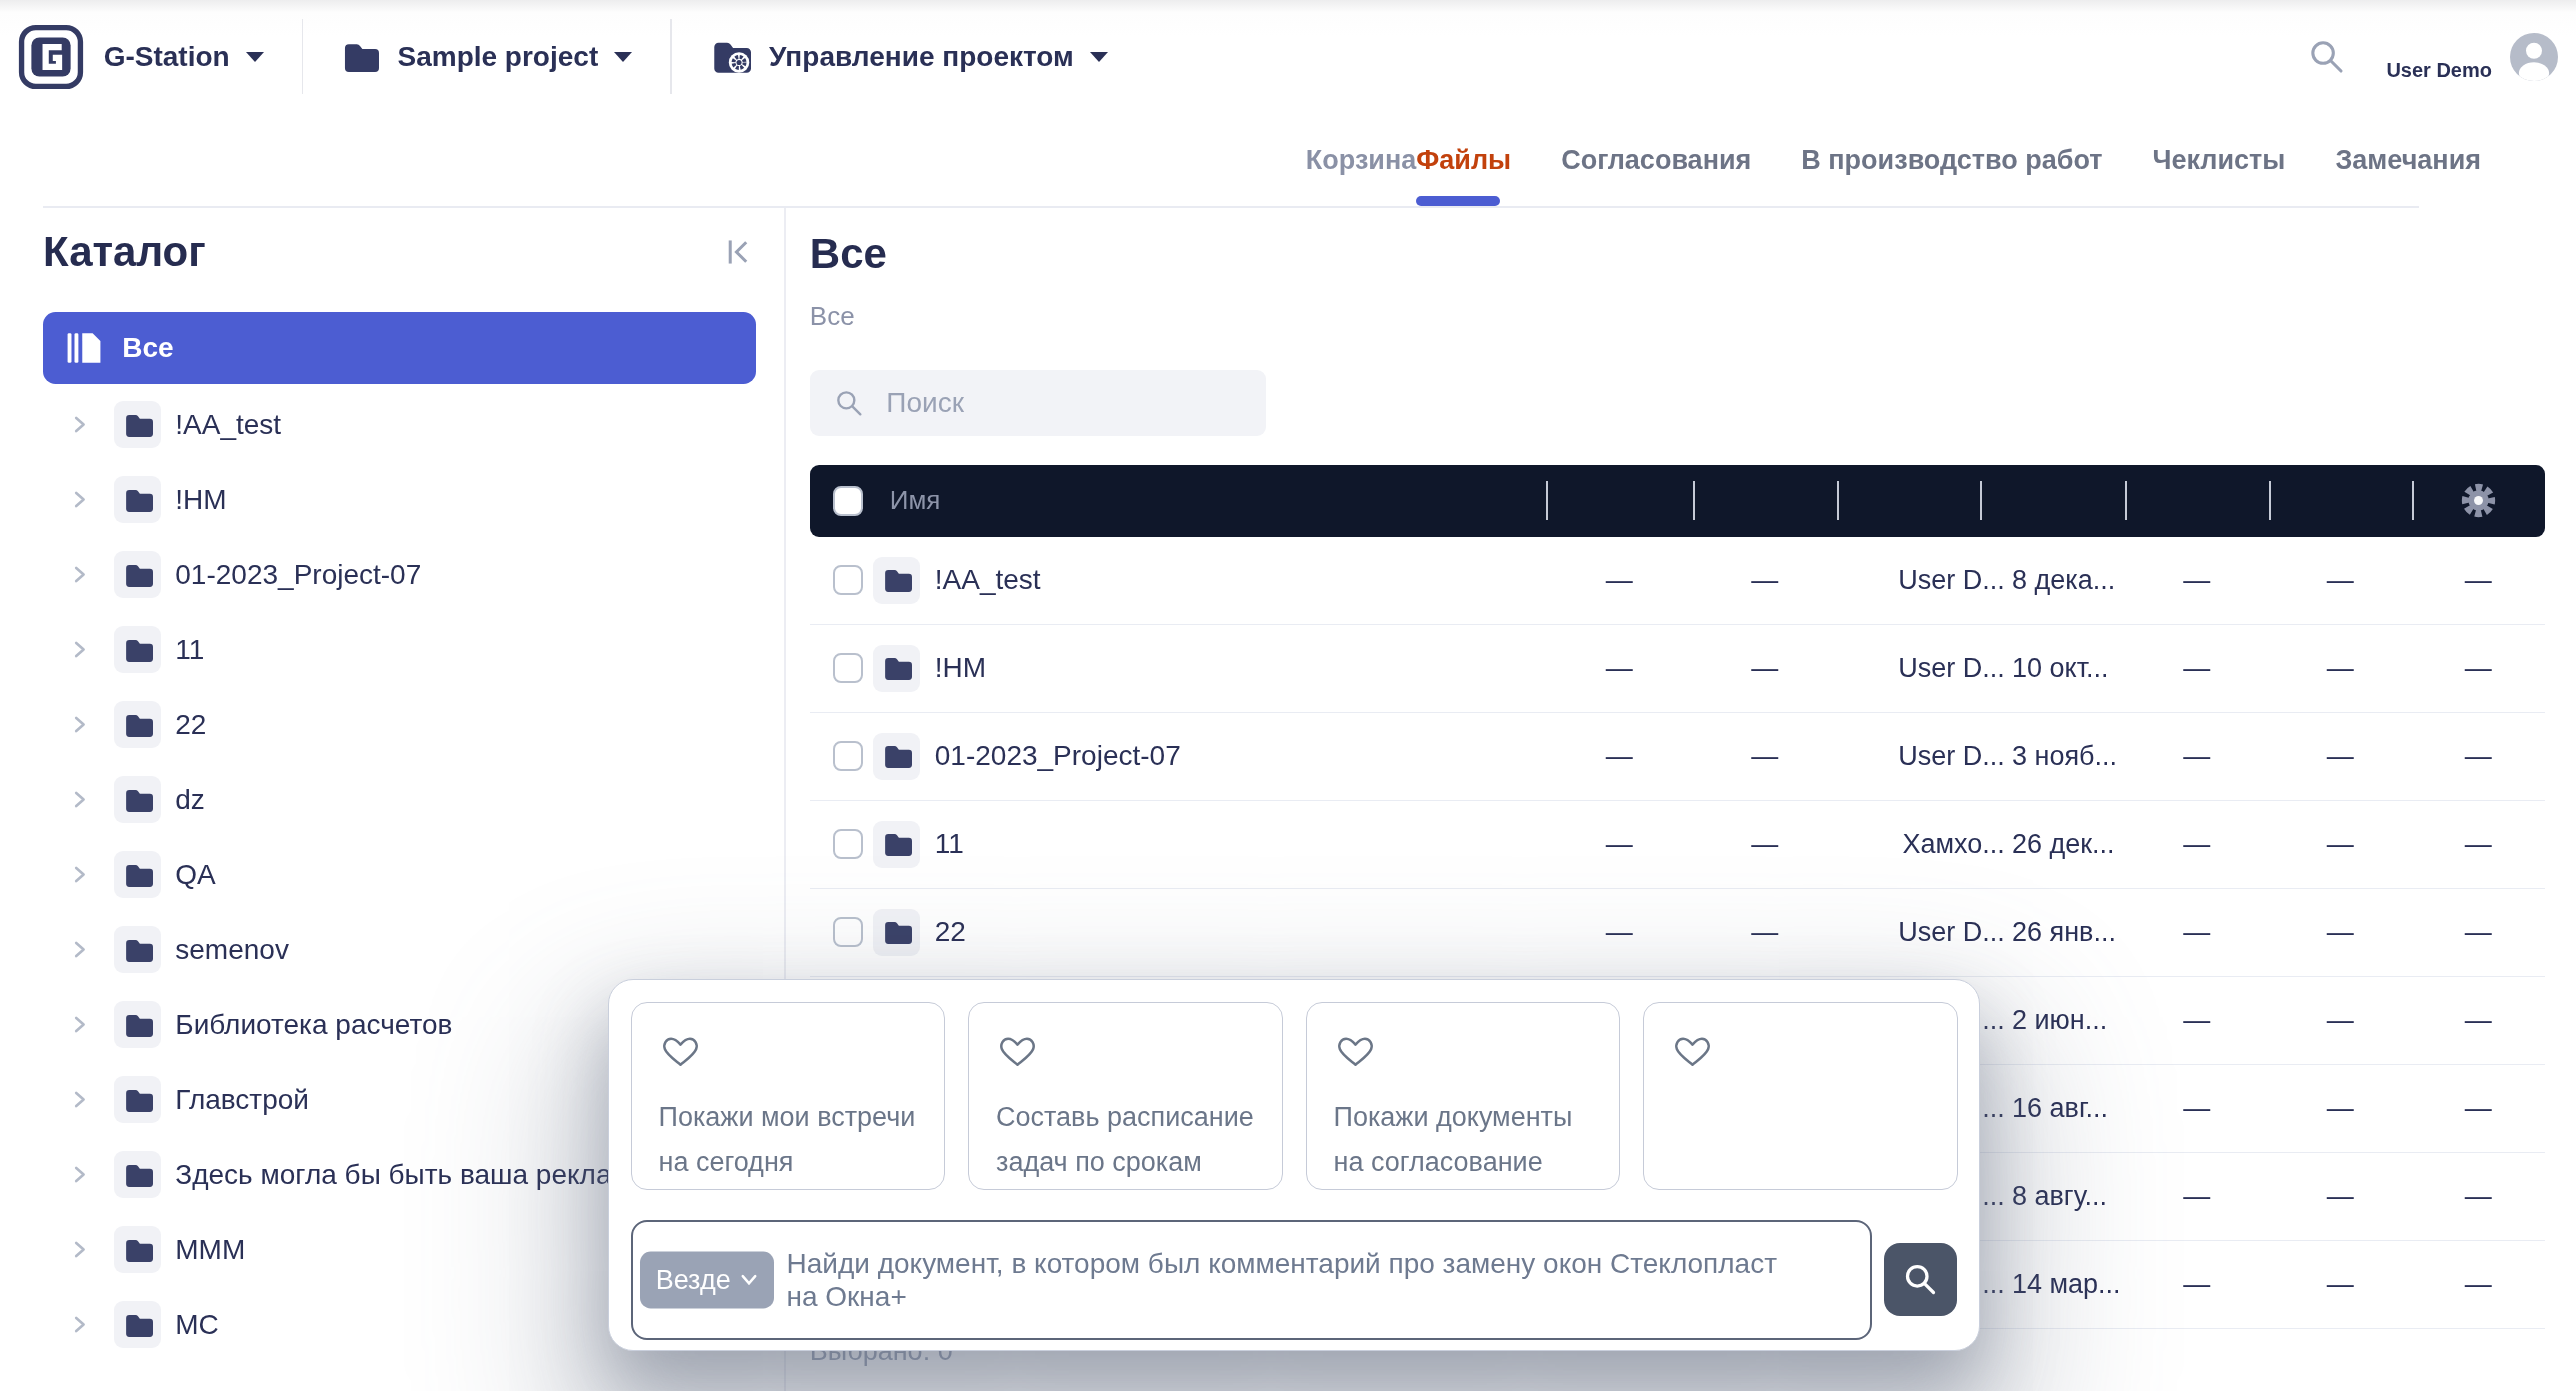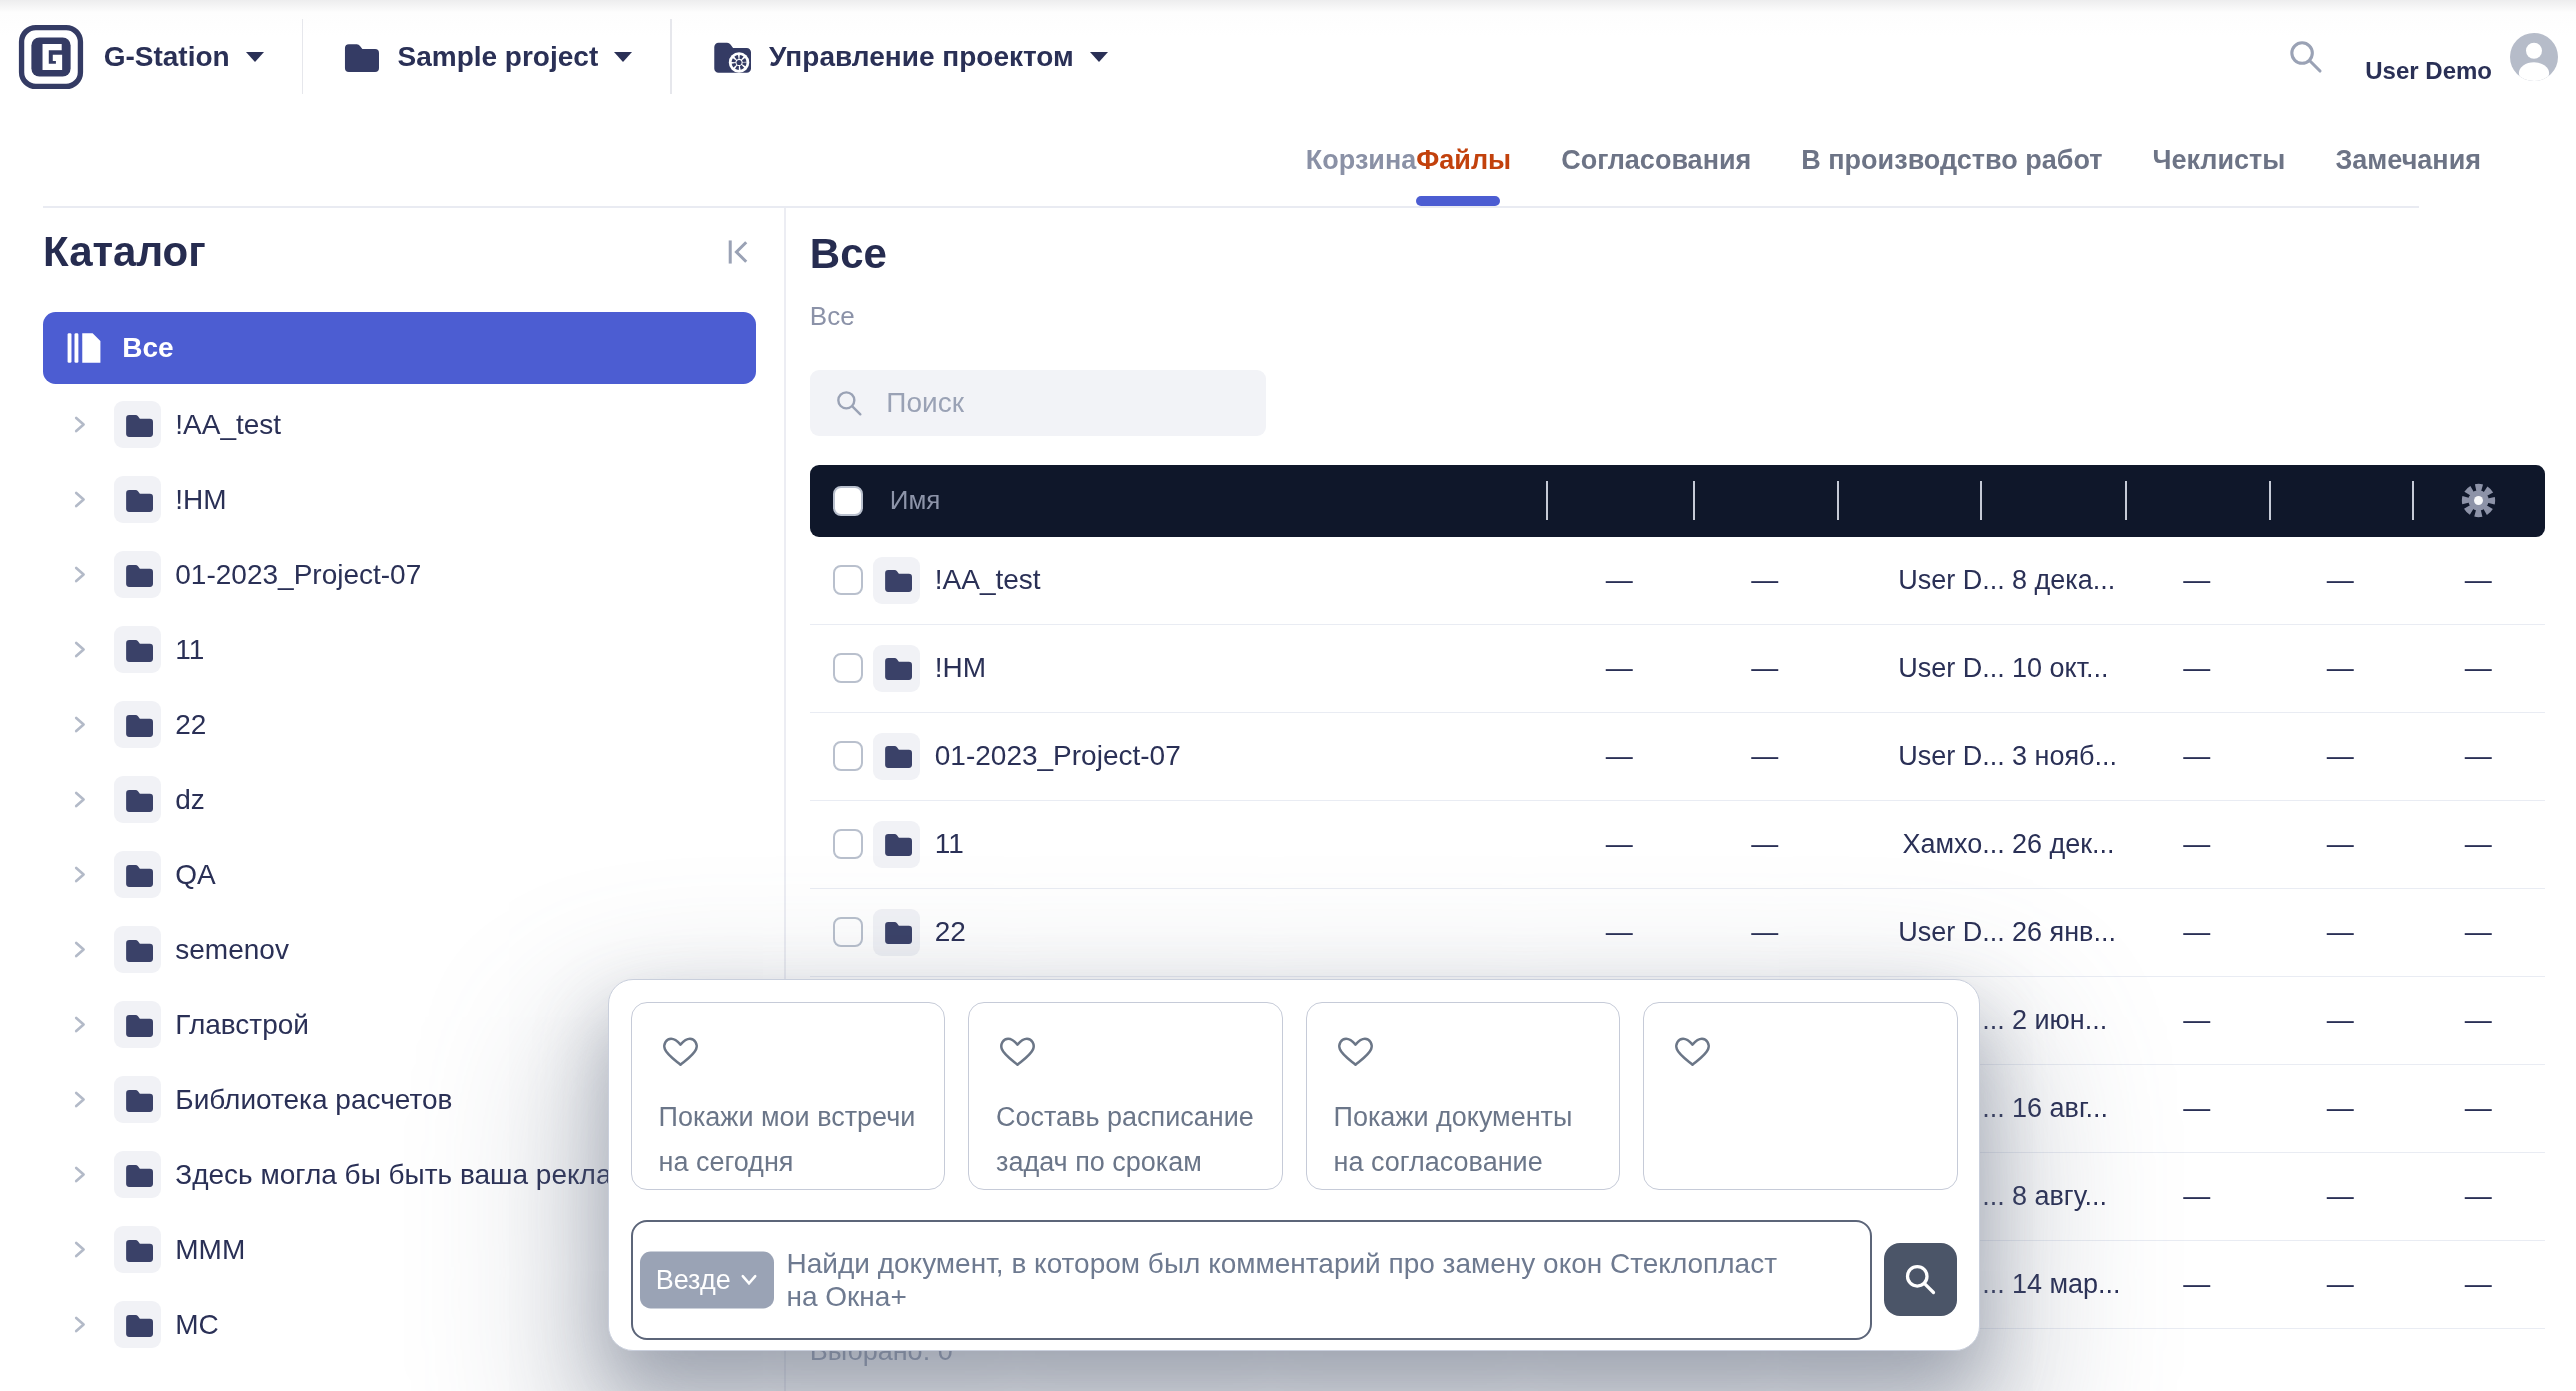--- a/index.html
+++ b/index.html
@@ -12,21 +12,21 @@
   .brand, .switcher { display:flex; align-items:center; }
   .brand-title, .switch-label { font-size:28px; font-weight:700; color:#2a3056; white-space:nowrap; }
   .caret { width:0; height:0; border-left:9px solid transparent; border-right:9px solid transparent;
     border-top:10.7px solid #2a3056; margin-left:16px; }
   .vdiv { width:1.8px; height:75px; background:#e6e7ec; margin:0 38px; }
   .icon { display:inline-flex; align-items:center; justify-content:center; }
   .brand .icon { margin-right:19.7px; }
   .switcher .icon { margin-right:18px; }
   .topbar-right { margin-left:auto; display:flex; align-items:center; }
   .top-search { color:#9aa2b5; margin-right:39px; cursor:pointer; }
-  .user-name { font-size:24px; font-weight:700; margin-right:18px;margin-top:28px; }
+  .user-name { font-size:20px; font-weight:700; margin-right:18px;margin-top:28px; }
 
   
   .tabs { position:relative; height:95px; display:flex; align-items:center; padding:0 45px 0 43px; }
   .tabs::after { content:""; position:absolute; left:43px; width:2376px; bottom:0; height:1.8px; background:#e9ebf2; }
   .tab { font-size:27px; font-weight:700; color:#6d7486; margin-right:50px; position:relative; cursor:pointer; }
   .tab.active { color:#c2410c; }
   .tab.active::after { content:""; position:absolute; left:0; top:calc(100% + 19.7px);
     width:84px; height:10.7px; border-radius:6.3px; background:#4c5dd2; z-index:2; }
   .trash { margin-left:auto; font-size:27px; font-weight:700; color:#8a91a6; cursor:pointer; }
 
@@ -329,35 +329,35 @@
           <span class="tchev">
             <svg width="23" height="23" viewBox="0 0 28 28">
               <polyline points="10,6 19,14 10,22" fill="none" stroke="#b3bac8" stroke-width="3.2" stroke-linecap="round" stroke-linejoin="round"></polyline>
             </svg>
           </span>
           <span class="chip">
             <svg width="30" height="30" viewBox="0 0 48 48">
               <path d="M5 13 a5 5 0 0 1 5 -5 h10 a5 5 0 0 1 4 2 l3 4 h16 a5 5 0 0 1 5 5 v19 a5 5 0 0 1 -5 5 H10 a5 5 0 0 1 -5 -5 z" fill="#3a4168"></path>
             </svg>
           </span>
+          <span class="tlabel">Библиотека расчетов</span>
+        </div>
+
+        <div class="titem">
+          <span class="tchev">
+            <svg width="23" height="23" viewBox="0 0 28 28">
+              <polyline points="10,6 19,14 10,22" fill="none" stroke="#b3bac8" stroke-width="3.2" stroke-linecap="round" stroke-linejoin="round"></polyline>
+            </svg>
+          </span>
+          <span class="chip">
+            <svg width="30" height="30" viewBox="0 0 48 48">
+              <path d="M5 13 a5 5 0 0 1 5 -5 h10 a5 5 0 0 1 4 2 l3 4 h16 a5 5 0 0 1 5 5 v19 a5 5 0 0 1 -5 5 H10 a5 5 0 0 1 -5 -5 z" fill="#3a4168"></path>
+            </svg>
+          </span>
           <span class="tlabel">Главстрой</span>
-        </div>
-
-        <div class="titem">
-          <span class="tchev">
-            <svg width="23" height="23" viewBox="0 0 28 28">
-              <polyline points="10,6 19,14 10,22" fill="none" stroke="#b3bac8" stroke-width="3.2" stroke-linecap="round" stroke-linejoin="round"></polyline>
-            </svg>
-          </span>
-          <span class="chip">
-            <svg width="30" height="30" viewBox="0 0 48 48">
-              <path d="M5 13 a5 5 0 0 1 5 -5 h10 a5 5 0 0 1 4 2 l3 4 h16 a5 5 0 0 1 5 5 v19 a5 5 0 0 1 -5 5 H10 a5 5 0 0 1 -5 -5 z" fill="#3a4168"></path>
-            </svg>
-          </span>
-          <span class="tlabel">Библиотека расчетов</span>
         </div>
 
         <div class="titem">
           <span class="tchev">
             <svg width="23" height="23" viewBox="0 0 28 28">
               <polyline points="10,6 19,14 10,22" fill="none" stroke="#b3bac8" stroke-width="3.2" stroke-linecap="round" stroke-linejoin="round"></polyline>
             </svg>
           </span>
           <span class="chip">
             <svg width="30" height="30" viewBox="0 0 48 48">

